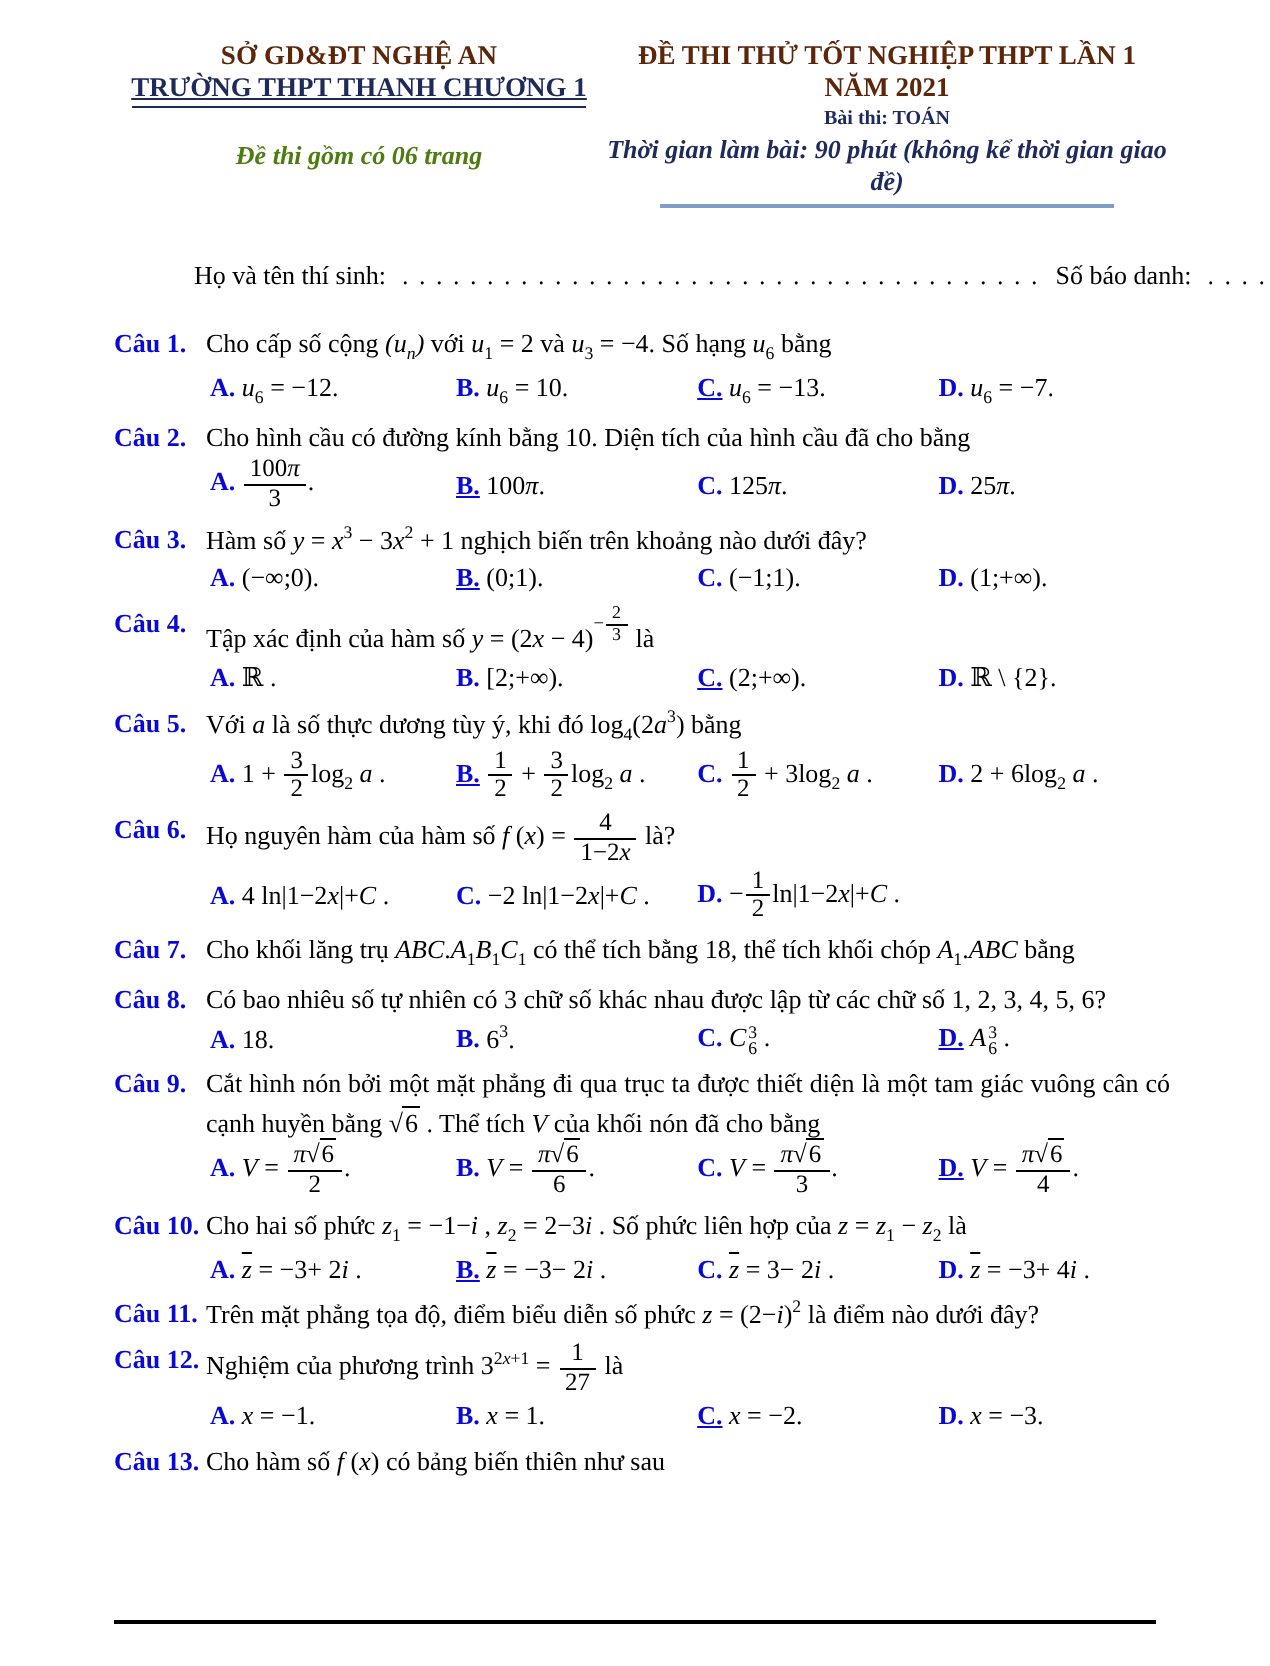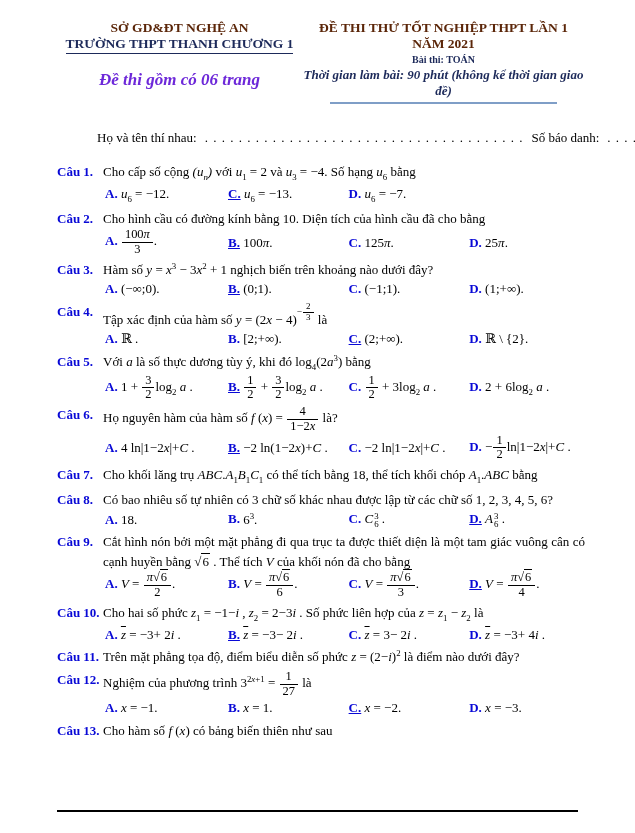--- a/index.html
+++ b/index.html
@@ -8,26 +8,26 @@
          font-family:"Liberation Serif","DejaVu Serif",serif;
          font-size:13px; color:#000; }
   .page { position:relative; width:635px; height:833px; padding:20px 50px 0 57px; }
 
   
   .header { display:flex; }
   .header-left { width:245px; text-align:center; }
   .header-right { flex:1; text-align:center; }
   .dept { font-weight:bold; color:#5b2609; font-size:13.5px; letter-spacing:0.1px; }
   .school { font-weight:bold; color:#1d2a5a; font-size:13.5px; display:inline-block;
-            border-bottom:1.5px solid #1d2a5a; padding-bottom:1px; }
+            border-bottom:1.5px solid #1d2a5a; padding-bottom:1px;text-decoration:underline; }
   .exam-title { font-weight:bold; color:#5b2609; font-size:13.5px; }
   .exam-subject { font-weight:bold; color:#1d2a5a; font-size:10px; margin-top:2px; }
   .exam-duration { font-weight:bold; font-style:italic; color:#1d2a5a; font-size:13px; margin-top:2px; }
   .duration-rule { width:80%; margin:3px auto 0; border-top:2px solid #7f9ec7; }
-  .pages-note { font-weight:bold; font-style:italic; margin-top:16px; font-size:17px; color:#6d28d9; }
+  .pages-note { font-weight:bold; font-style:italic; margin-top:16px; font-size:13px; color:#4d7c0f; }
 
   
   .student-row { margin:26px 0 16px; padding-left:40px; white-space:nowrap; }
   .student-row .dots { letter-spacing:1px; }
   .student-row .gap { display:inline-block; width:8px; }
 
   
   .question { margin-bottom:3px; }
   .q-row { display:flex; line-height:1.5;justify-content:center; }
   .q-label { min-width:46px; font-weight:bold; color:#0909d6; flex:none; }
@@ -71,31 +71,32 @@
     </div>
     <div class="header-right">
       <div class="exam-title">ĐỀ THI THỬ TỐT NGHIỆP THPT LẦN 1 NĂM 2021</div>
       <div class="exam-subject">Bài thi: TOÁN</div>
       <div class="exam-duration">Thời gian làm bài: 90 phút (không kể thời gian giao đề)</div>
       <div class="duration-rule"></div>
     </div>
   </div>
 
   <div class="student-row">
-    <span>Họ và tên thí nhau:</span><span class="gap"></span><span class="dots">. . . . . . . . . . . . . . . . . . . . . . . . . . . . . . . . . . . . . .</span><span class="gap"></span><span>Số báo danh:</span><span class="gap"></span><span class="dots">. . . . . . . . . . .</span>
+    <span>Họ và tên thí sinh:</span><span class="gap"></span><span class="dots">. . . . . . . . . . . . . . . . . . . . . . . . . . . . . . . . . . . . . .</span><span class="gap"></span><span>Số báo danh:</span><span class="gap"></span><span class="dots">. . . . . . . . . . .</span>
   </div>
 
   <div id="questions">
   <div class="question">
     <div class="q-row">
       <span class="q-label">Câu 1.</span>
       <span class="q-stem">Cho cấp số cộng <i>(u<sub>n</sub>)</i> với <i>u</i><sub>1</sub> = 2 và <i>u</i><sub>3</sub> = −4. Số hạng <i>u</i><sub>6</sub> bằng</span>
     </div>
     <div class="q-options">
           <span class="opt"><span class="opt-letter">A.</span> <span class="opt-body"><i>u</i><sub>6</sub> = −12.</span></span>
+          <span class="opt"><span class="opt-letter">B.</span> <span class="opt-body"><i>u</i><sub>6</sub> = 10.</span></span>
           <span class="opt"><span class="opt-letter correct">C.</span> <span class="opt-body"><i>u</i><sub>6</sub> = −13.</span></span>
           <span class="opt"><span class="opt-letter">D.</span> <span class="opt-body"><i>u</i><sub>6</sub> = −7.</span></span>
         </div>
   </div>
 
   <div class="question">
     <div class="q-row">
       <span class="q-label">Câu 2.</span>
       <span class="q-stem">Cho hình cầu có đường kính bằng 10. Diện tích của hình cầu đã cho bằng</span>
     </div>
@@ -146,21 +147,20 @@
         </div>
   </div>
 
   <div class="question">
     <div class="q-row">
       <span class="q-label">Câu 6.</span>
       <span class="q-stem">Họ nguyên hàm của hàm số <i>f</i> (<i>x</i>) = <span class="fr"><span class="n">4</span><span class="d">1−2<i>x</i></span></span> là?</span>
     </div>
     <div class="q-options">
           <span class="opt"><span class="opt-letter">A.</span> <span class="opt-body">4 ln|1−2<i>x</i>|+<i>C</i> .</span></span>
-          <span class="opt"><span class="opt-letter correct">B.</span> <span class="opt-body">−2 ln(1−2<i>x</i>)+<i>C</i> .</span></span>
           <span class="opt"><span class="opt-letter">C.</span> <span class="opt-body">−2 ln|1−2<i>x</i>|+<i>C</i> .</span></span>
           <span class="opt"><span class="opt-letter">D.</span> <span class="opt-body">−<span class="fr"><span class="n">1</span><span class="d">2</span></span>ln|1−2<i>x</i>|+<i>C</i> .</span></span>
         </div>
   </div>
 
   <div class="question">
     <div class="q-row">
       <span class="q-label">Câu 7.</span>
       <span class="q-stem">Cho khối lăng trụ <i>ABC</i>.<i>A</i><sub>1</sub><i>B</i><sub>1</sub><i>C</i><sub>1</sub> có thể tích bằng 18, thể tích khối chóp <i>A</i><sub>1</sub>.<i>ABC</i> bằng</span>
     </div>

